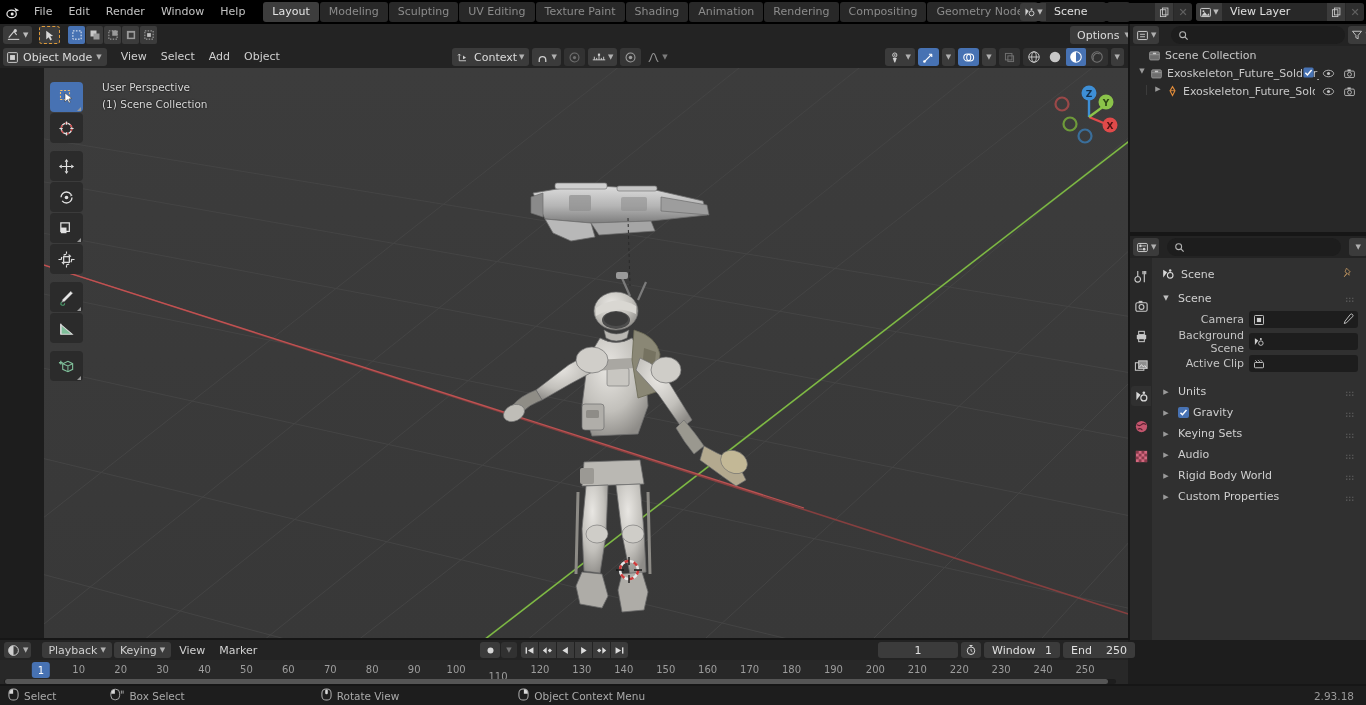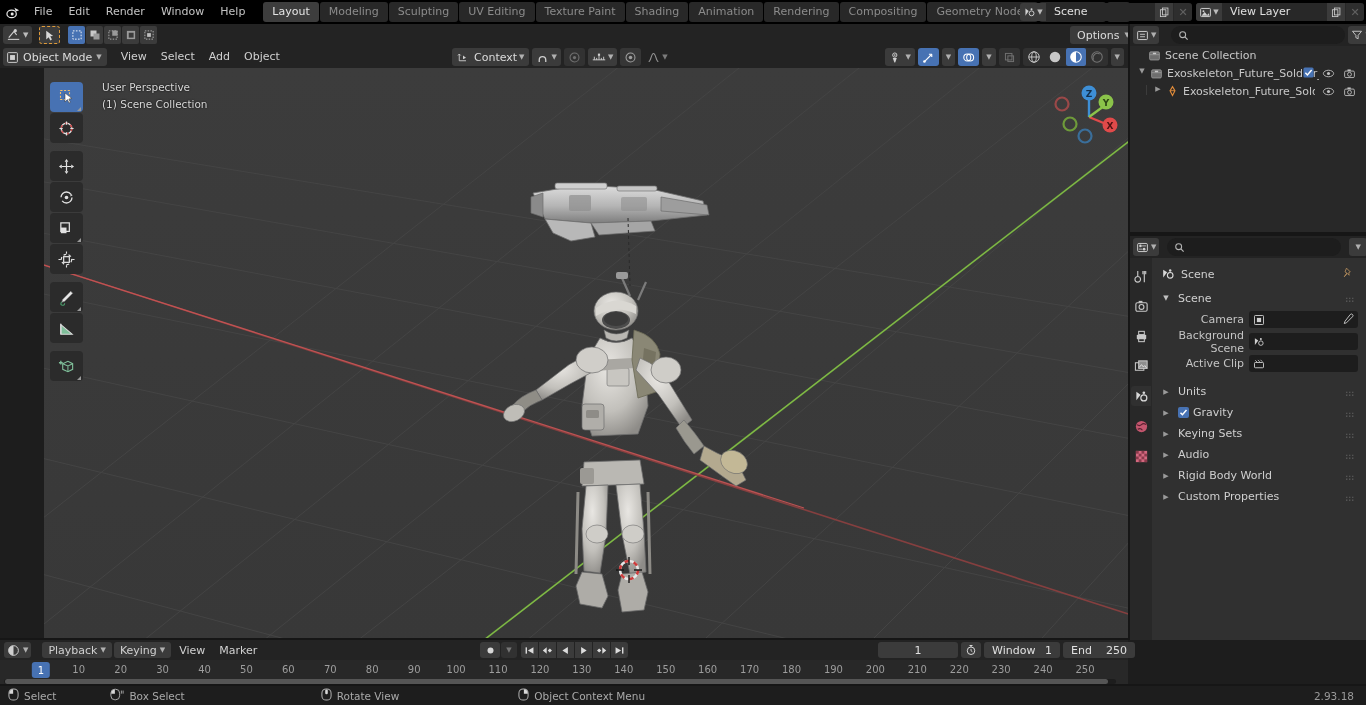--- a/index.html
+++ b/index.html
@@ -1046,21 +1046,21 @@
         <div class="tick" style="left: 78.7349px;">10</div>
         <div class="tick" style="left: 120.663px;">20</div>
         <div class="tick" style="left: 162.59px;">30</div>
         <div class="tick" style="left: 204.518px;">40</div>
         <div class="tick" style="left: 246.446px;">50</div>
         <div class="tick" style="left: 288.373px;">60</div>
         <div class="tick" style="left: 330.301px;">70</div>
         <div class="tick" style="left: 372.229px;">80</div>
         <div class="tick" style="left: 414.157px;">90</div>
         <div class="tick" style="left: 456.084px;">100</div>
-        <div class="tick" style="left: 498.012px;">110</div>
+        <div class="tick" style="left: 498.012px; margin-top: 7px;">110</div>
         <div class="tick" style="left: 539.94px;">120</div>
         <div class="tick" style="left: 581.867px;">130</div>
         <div class="tick" style="left: 623.795px;">140</div>
         <div class="tick" style="left: 665.723px;">150</div>
         <div class="tick" style="left: 707.651px;">160</div>
         <div class="tick" style="left: 749.578px;">170</div>
         <div class="tick" style="left: 791.506px;">180</div>
         <div class="tick" style="left: 833.434px;">190</div>
         <div class="tick" style="left: 875.361px;">200</div>
         <div class="tick" style="left: 917.289px;">210</div>

